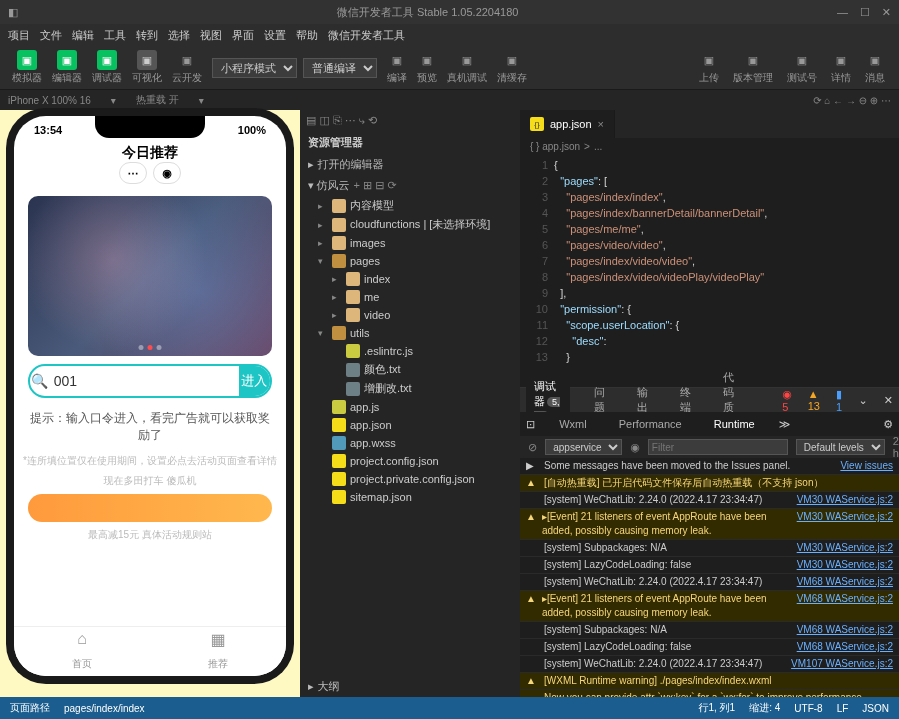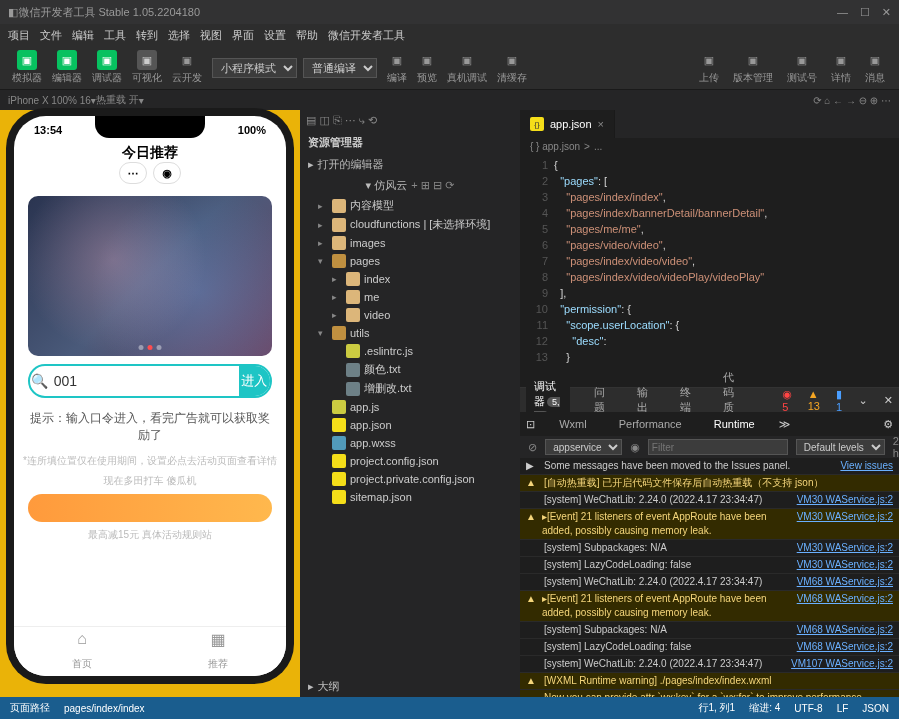--- a/index.html
+++ b/index.html
@@ -1,34 +1,34 @@
 <!DOCTYPE html>
 <html><head>
 <meta charset="utf-8">
 <style>
 * { margin:0; padding:0; box-sizing:border-box; font-family:"Microsoft YaHei",-apple-system,sans-serif; }
 body { background:#1e1e1e; color:#ccc; font-size:12px; overflow:hidden; width:899px; height:719px; }
 .ttl { height:24px; background:#323233; display:flex; align-items:center; padding:0 8px; font-size:11px; color:#999; }
-.ttl .mid { flex:1; }
+.ttl .mid { flex:1; text-align:center; }
 .ttl .win { display:flex; gap:12px; }
 .ttl .win span { cursor:pointer; }
 .menu { height:22px; background:#2d2d2d; display:flex; align-items:center; gap:10px; padding:0 8px; font-size:11px; color:#ccc; }
 .menu span { cursor:pointer; }
 .tb { height:44px; background:#2d2d2d; display:flex; align-items:center; padding:0 8px; gap:6px; border-bottom:1px solid #1a1a1a; }
 .tb .btn { display:flex; flex-direction:column; align-items:center; gap:1px; font-size:10px; color:#999; padding:2px 4px; }
 .tb .btn .ic { width:20px; height:20px; border-radius:3px; display:flex; align-items:center; justify-content:center; font-size:11px; }
 .tb .g1 { background:#07c160; color:#fff; }
 .tb .g2 { background:#555; color:#ccc; }
 .tb select { background:#3c3c3c; border:1px solid #555; color:#ccc; font-size:11px; padding:2px 4px; height:20px; }
 .tb .sp { flex:1; }
 .tb .rt .btn { padding:2px 6px; }
-.row2 { height:20px; background:#252526; display:flex; align-items:center; padding:0 8px; font-size:10px; color:#888; gap:0; }
+.row2 { height:20px; background:#252526; display:flex; align-items:center; padding:0 8px; font-size:10px; color:#888; gap:20px; }
 .main { display:flex; height:587px; }
 
-.sim { width:300px; background:#eab308; display:flex; flex-direction:column; align-items:center; padding:6px 0; }
+.sim { width:300px; background:#fef9c3; display:flex; flex-direction:column; align-items:center; padding:6px 0; }
 .phone { width:272px; height:560px; background:#fff; border-radius:32px; position:relative; overflow:hidden; box-shadow:0 0 0 8px #1a1a1a; }
 .sbar { display:flex; justify-content:space-between; padding:8px 20px 2px; font-size:11px; font-weight:600; color:#000; }
 .notch { position:absolute; top:0; left:50%; transform:translateX(-50%); width:110px; height:22px; background:#000; border-radius:0 0 14px 14px; }
 .phdr { display:flex; justify-content:space-between; align-items:center; padding:6px 14px; color:#000; font-size:14px; font-weight:600;flex-direction:column; }
 .phdr .cap { display:flex; gap:6px; }
 .phdr .cap span { width:28px; height:22px; border:1px solid #ddd; border-radius:11px; display:flex; align-items:center; justify-content:center; font-size:11px; }
 .banner { margin:6px 14px; height:160px; border-radius:10px; background:linear-gradient(135deg,#2a3450,#4a5a7a,#6a4a6a); position:relative; overflow:hidden; }
 .banner::before { content:""; position:absolute; inset:0; background:radial-gradient(circle at 35% 40%,rgba(255,180,200,.3),transparent 50%),radial-gradient(circle at 70% 60%,rgba(120,180,255,.25),transparent 55%); }
 .dots { position:absolute; bottom:6px; left:50%; transform:translateX(-50%); display:flex; gap:4px; }
 .dots i { width:5px; height:5px; border-radius:50%; background:#fff6; }
@@ -233,21 +233,21 @@
             <div>推荐</div>
           </div>
         </div>
     </div>
   </div>
 
   <div class="exp">
     <div class="exptb">▤ ◫ ⎘ ⋯ ⤷ ⟲</div>
     <div class="exphd">资源管理器</div>
     <div class="sec">▸ <span>打开的编辑器</span></div>
-    <div class="sec" style="justify-content:center;">
+    <div class="sec" style="justify-content:flex-start;">
       <span>▾ <span>仿风云</span></span>
       <span style="color:#888;">+ ⊞ ⊟ ⟳</span>
     </div>
     <div class="tree" id="tree">
         <div class="tn d1">
           <span class="ar">▸</span>
           <span class="fico fld"></span>
           <span>内容模型</span>
         </div>
         <div class="tn d1">

